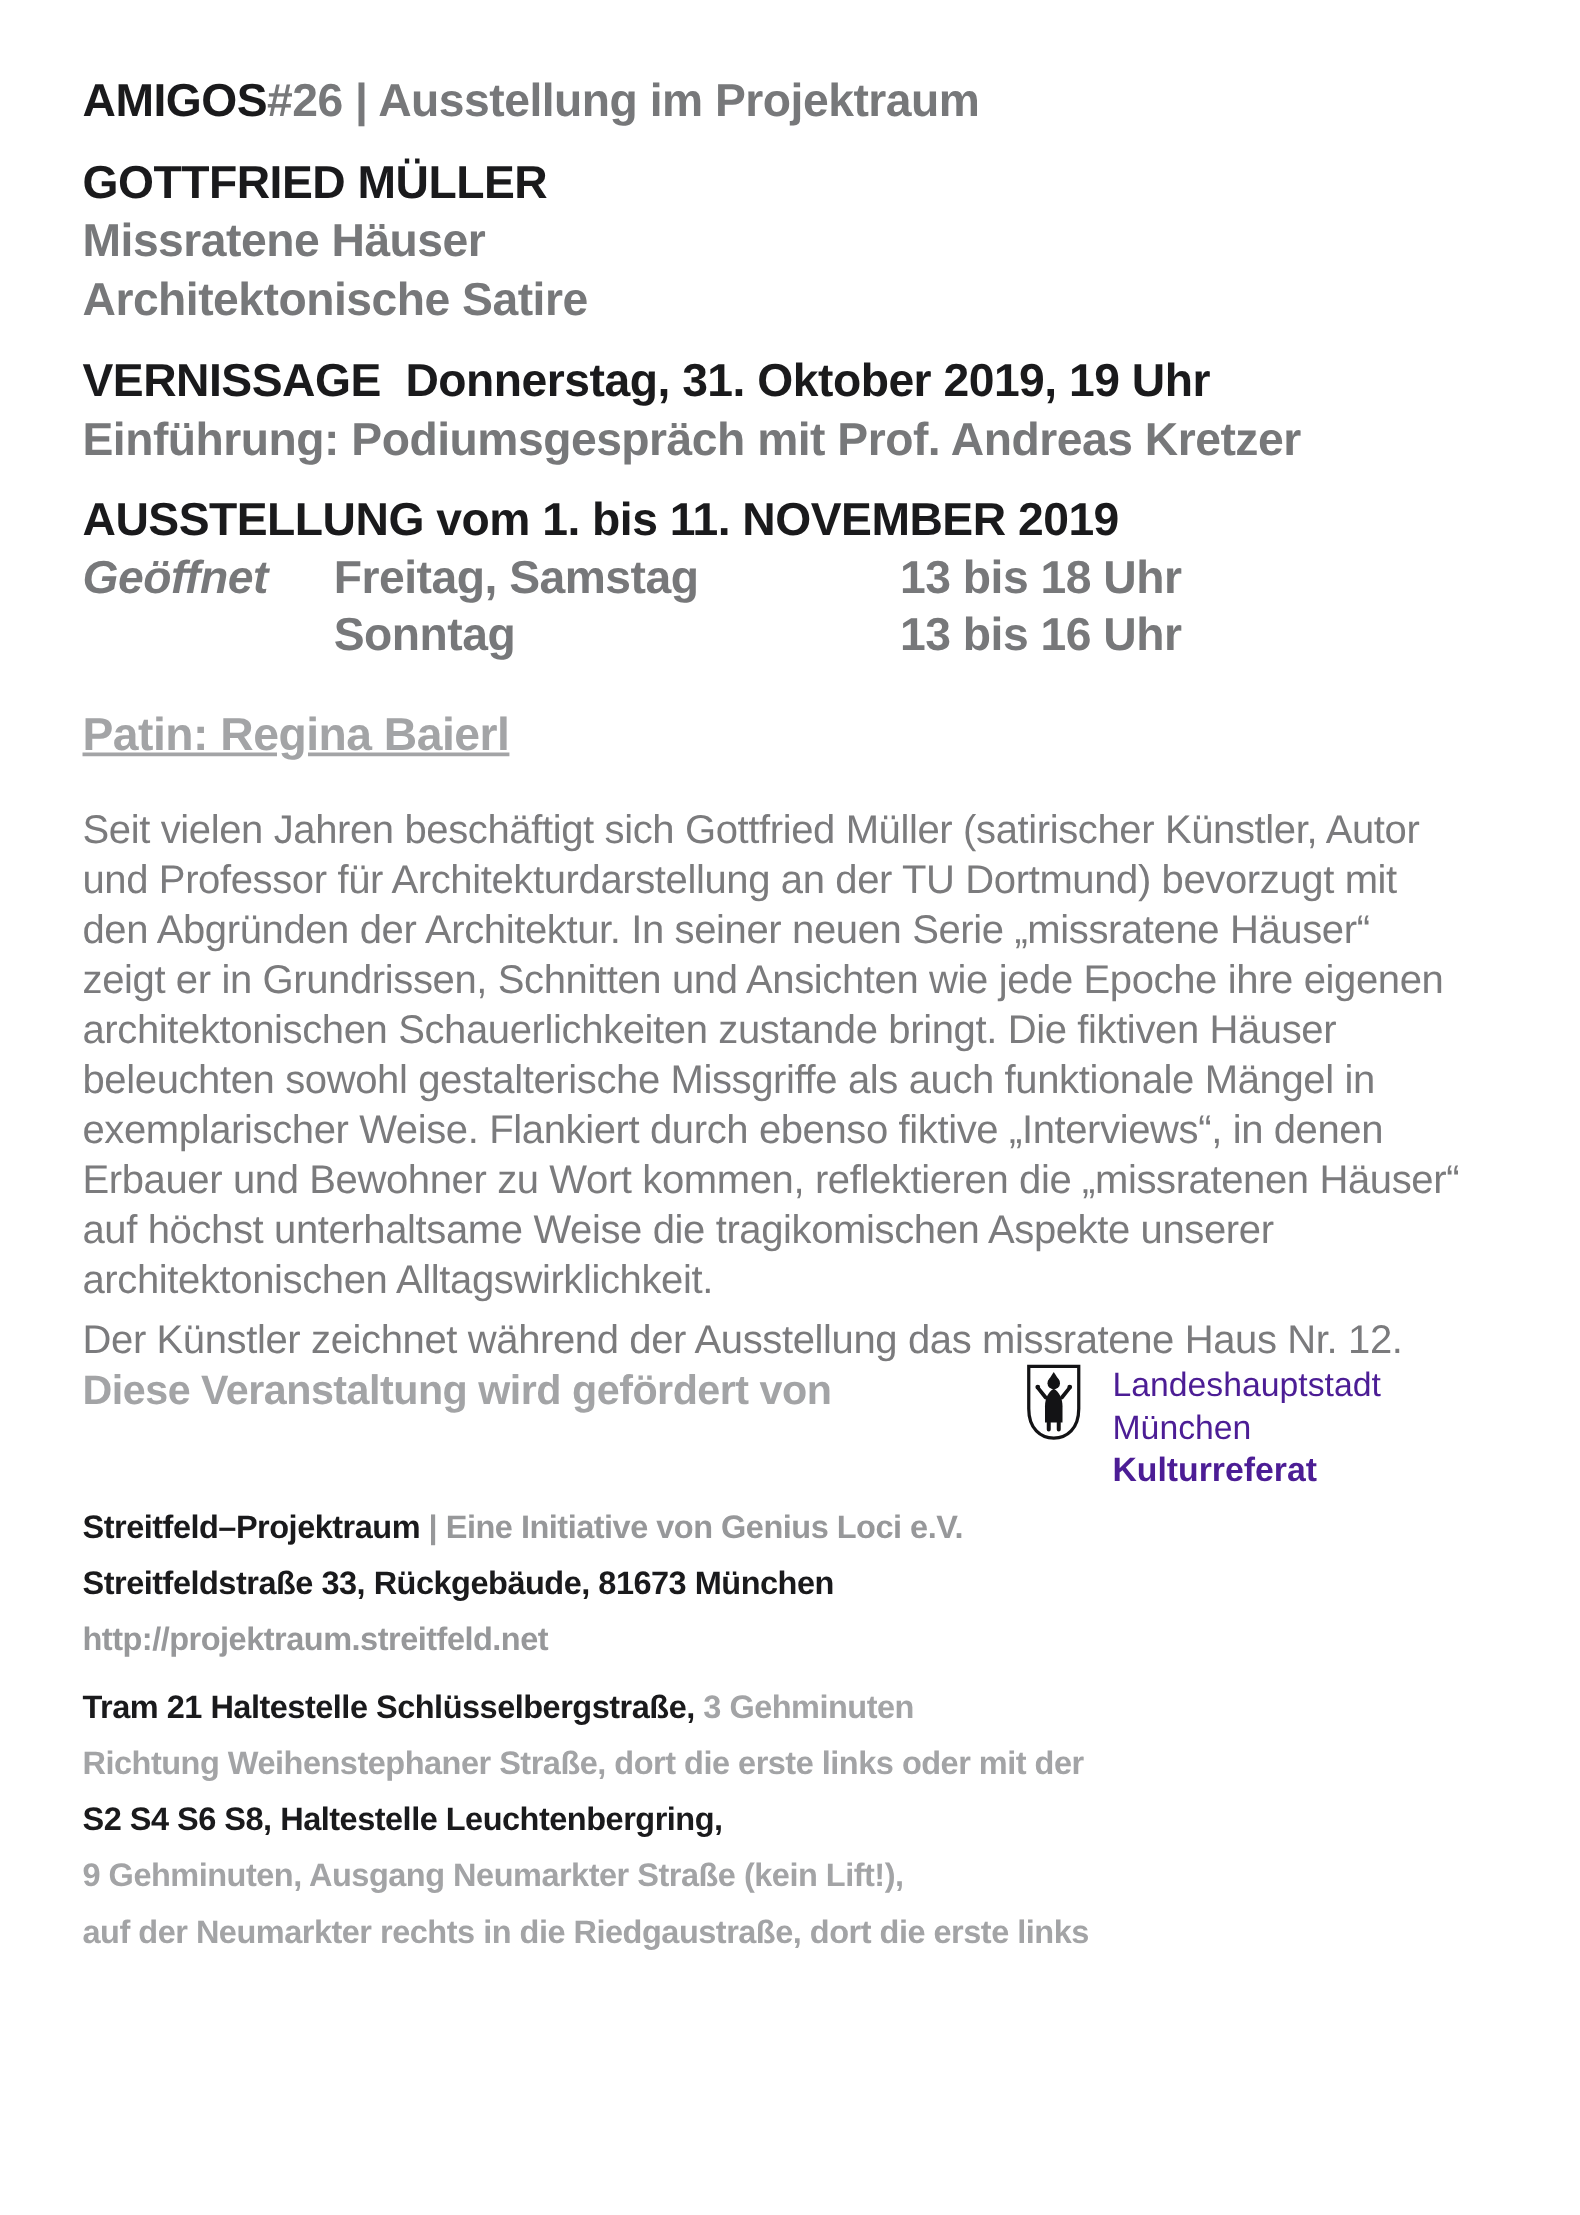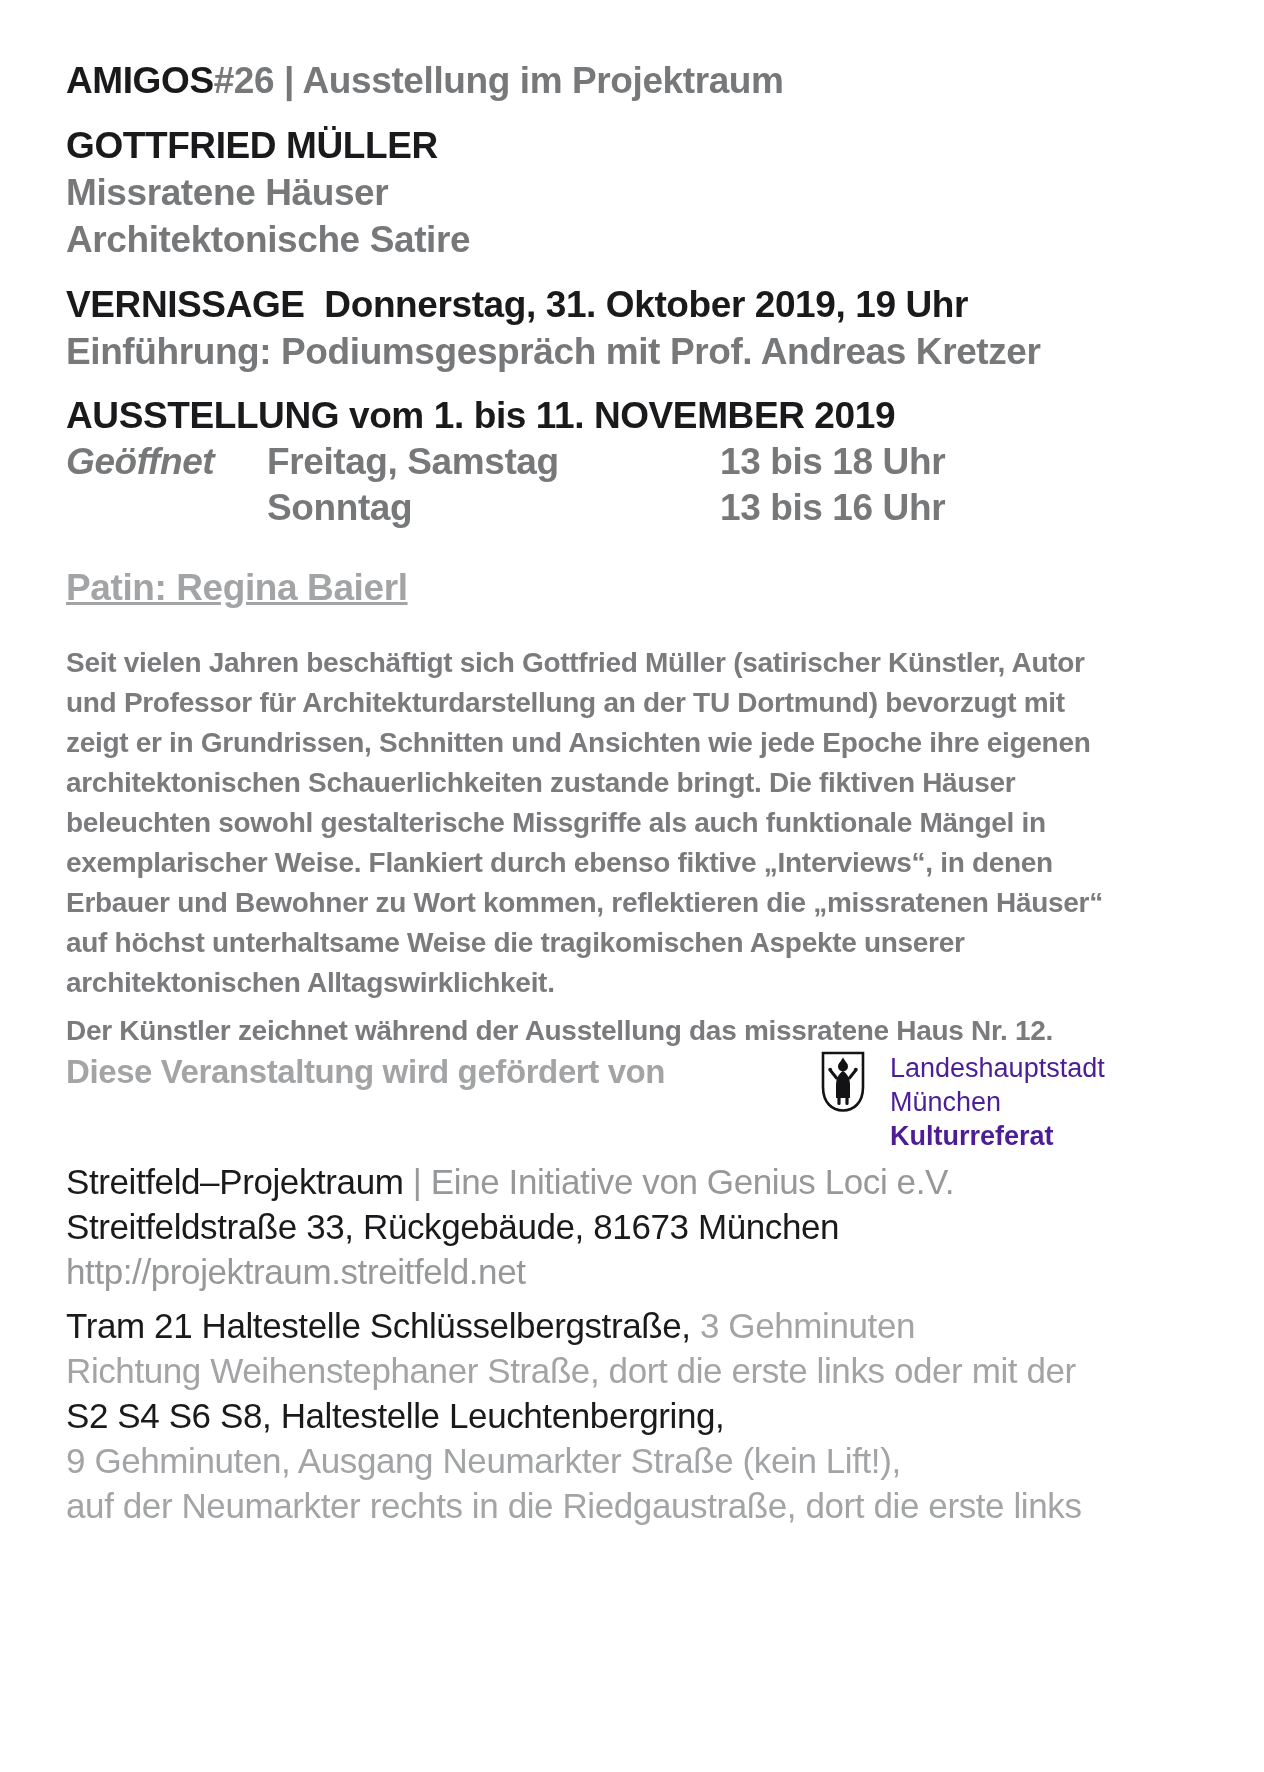--- a/index.html
+++ b/index.html
@@ -18,31 +18,31 @@
   .c-light{color:var(--c-light,#a3a4a6);}
   .c-link{color:var(--c-link,#97989a);}
   .artist-block{margin-top:18px;}
   .event-block-1{margin-top:18px;}
   .event-block-2{margin-top:17px;}
   .hours-row{display:flex;font-size:37px;font-weight:700;line-height:46px;letter-spacing:-0.4px;color:var(--c-mid,#77787a);}
   .cell-label{width:201px;flex:0 0 auto;font-style:italic;}
   .cell-days{width:453px;flex:0 0 auto;}
   .cell-time{flex:0 0 auto;}
   .patron{margin-top:34px;font-size:37px;font-weight:700;line-height:46px;letter-spacing:-0.4px;text-decoration:underline;}
-  .body-text{margin-top:32px;font-size:28px;font-weight:700;line-height:40px;letter-spacing:-0.3px;}
+  .body-text{margin-top:32px;font-size:32px;font-weight:400;line-height:40px;letter-spacing:-0.3px;}
   .body-text .tline{white-space:pre-wrap;}
   .note{margin-top:8px;}
   .sponsor-row{position:relative;height:104px;}
   .sponsor-label{font-size:33px;font-weight:700;letter-spacing:-0.4px;padding-top:2px;}
   .logo{position:absolute;left:754px;top:0;display:flex;gap:24px;align-items:flex-start;}
   .crest svg{display:block;}
   .logo-text{font-size:27px;line-height:34px;color:#4c1d95;padding-top:0px;}
   .logo-text .bold{font-weight:700;}
   .venue{margin-top:4px;}
-  .foot{font-size:35px;font-weight:400;line-height:45px;letter-spacing:-0.4px;}
+  .foot{font-size:26px;font-weight:700;line-height:45px;letter-spacing:-0.4px;}
   .directions{margin-top:9px;}
 </style>
 </head>
 <body>
 
 <div class="page">
 
   <div class="h1 line"><span class="c-black">AMIGOS</span><span class="c-mid">#26 | Ausstellung im Projektraum</span></div>
 
   <div class="artist-block">
@@ -70,20 +70,21 @@
         <span class="cell-time">13 bis 16 Uhr</span>
       </div>
     </div>
   </div>
 
   <div class="patron line c-light">Patin: Regina Baierl</div>
 
   <div class="body-text c-body">
       <div class="tline">Seit vielen Jahren beschäftigt sich Gottfried Müller (satirischer Künstler, Autor</div>
       <div class="tline">und Professor für Architekturdarstellung an der TU Dortmund) bevorzugt mit</div>
+      <div class="tline">den Abgründen der Architektur. In seiner neuen Serie „missratene Häuser“</div>
       <div class="tline">zeigt er in Grundrissen, Schnitten und Ansichten wie jede Epoche ihre eigenen</div>
       <div class="tline">architektonischen Schauerlichkeiten zustande bringt. Die fiktiven Häuser</div>
       <div class="tline">beleuchten sowohl gestalterische Missgriffe als auch funktionale Mängel in</div>
       <div class="tline">exemplarischer Weise. Flankiert durch ebenso fiktive „Interviews“, in denen</div>
       <div class="tline">Erbauer und Bewohner zu Wort kommen, reflektieren die „missratenen Häuser“</div>
       <div class="tline">auf höchst unterhaltsame Weise die tragikomischen Aspekte unserer</div>
       <div class="tline">architektonischen Alltagswirklichkeit.</div>
     </div>
 
   <div class="body-text note line c-body">Der Künstler zeichnet während der Ausstellung das missratene Haus Nr. 12.</div>

